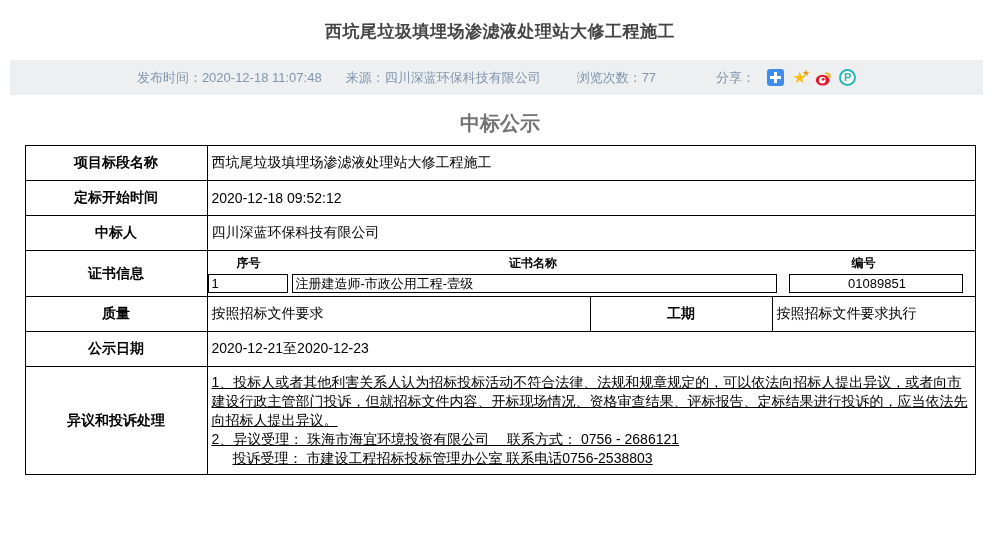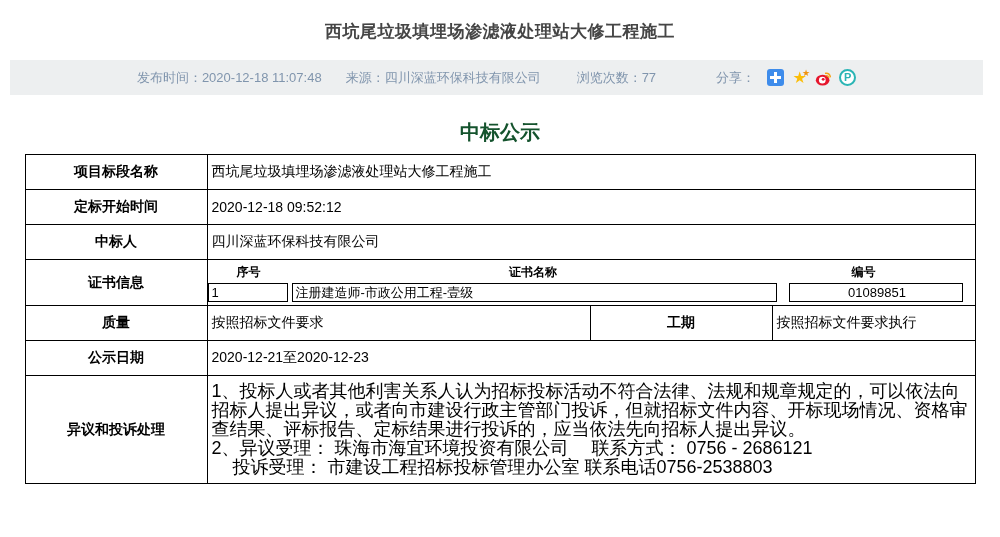--- a/index.html
+++ b/index.html
@@ -23,22 +23,22 @@
     justify-content:center; position:relative; cursor:pointer; flex:0 0 auto; }
   .icon-bshare { background:#3e8ceb; border-radius:3px; }
   .icon-bshare .plus-h { position:absolute; left:3px; top:7px; width:11px; height:3px; background:#fff; }
   .icon-bshare .plus-v { position:absolute; left:7px; top:3px; width:3px; height:11px; background:#fff; }
   .icon-qzone { color:#fbbd08; font-size:16px; line-height:17px; }
   .icon-qzone .mini-star { position:absolute; right:-2px; top:-4px; font-style:normal;
     font-size:9px; color:#f0930e; }
   .icon-pengyou { border:2px solid #2ab5b5; border-radius:50%; background:#fff;
     color:#2ab5b5; font-weight:bold; font-size:11px; line-height:13px; }
 
-  .announce-title { text-align:center; font-size:20px; font-weight:bold; color:#14532d;
-    margin-top:24px; }
+  .announce-title { text-align:center; font-size:20px; font-weight:bold; color:#737373;
+    margin-top:15px; }
 
   table.bid-table { width:950px; margin:8px auto 0 auto; border-collapse:collapse;
     table-layout:fixed; }
   .bid-table td { border:1px solid #000; font-size:14px; height:35px;
     vertical-align:middle; padding:2px 3px; }
   .bid-table td.lbl { font-weight:bold; text-align:center; padding:2px 4px; }
   .bid-table td.val { text-align:left; padding-left:4px; }
 
   .cert-cell { padding:1px 0 2px 0 !important; height:46px !important; }
   .cert-head { display:flex; align-items:center; font-weight:bold; font-size:12px;
@@ -47,21 +47,21 @@
   .ch-name { flex:1; text-align:center; }
   .ch-code { width:174px; text-align:center; }
   .cert-row { display:flex; align-items:stretch; padding-right:12px; }
   .cbox { border:1px solid #000; height:19px; font-size:13px; line-height:17px;
     padding-left:3px; overflow:hidden; white-space:nowrap; }
   .cb-no { width:80px; margin-right:4px; }
   .cb-name { flex:1; }
   .cb-code { width:174px; margin-left:12px;text-align:center; }
 
   .objection-cell { padding:6px 5px 6px 4px !important; height:104px !important; }
-  .obj-line { font-size:18px; line-height:19px; }
+  .obj-line { font-size:14px; line-height:19px;text-decoration:underline; }
   .obj-indent { padding-left:21px; }
 </style>
 </head>
 <body>
 
 <div class="page-title">西坑尾垃圾填埋场渗滤液处理站大修工程施工</div>
 
 <div class="meta-bar">
   <span class="meta-item m-publish"><span>发布时间：</span><span>2020-12-18 11:07:48</span></span>
   <span class="meta-item m-source"><span>来源：</span><span>四川深蓝环保科技有限公司</span></span>

